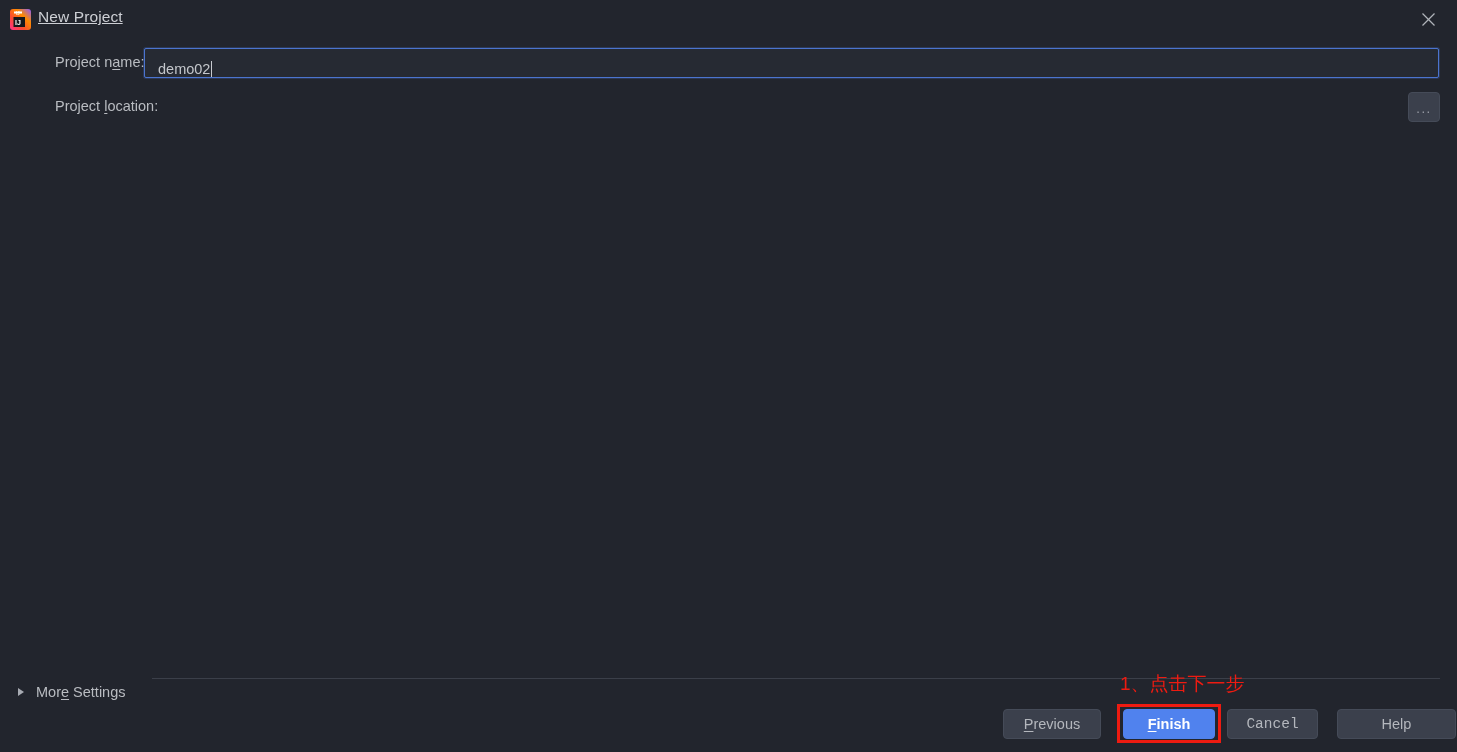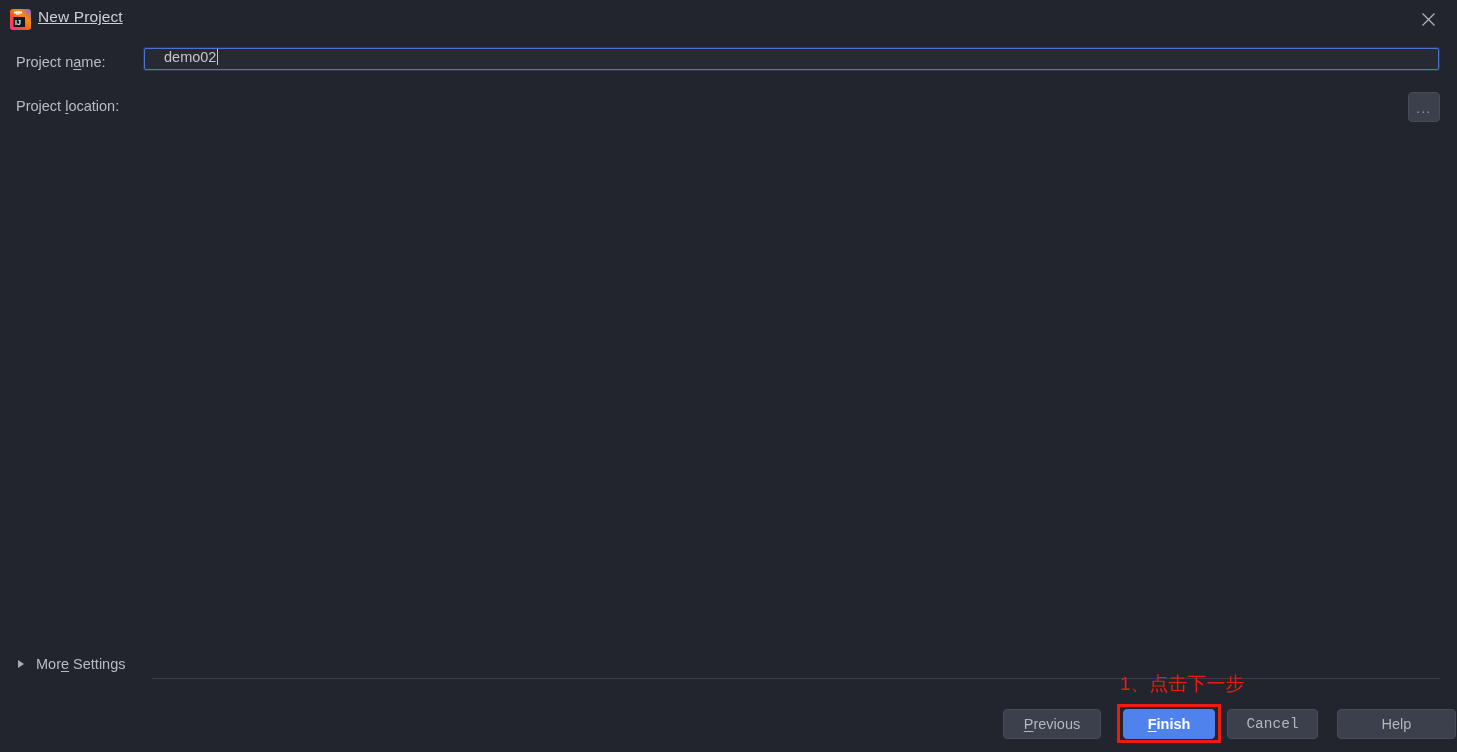--- a/index.html
+++ b/index.html
@@ -54,38 +54,39 @@
     cursor: pointer;
   }
   .close-btn svg { display: block; }
 
   
   .label {
     position: absolute;
     font-size: 14.5px;
     color: #b9bcc1;
     white-space: nowrap;
+    margin-left: 39px;
   }
   .label u { text-decoration: underline; text-underline-offset: 2px; }
 
   .lbl-name     { left: 16px; top: 54px; }
   .lbl-location { left: 16px; top: 98px; }
 
   .field {
     position: absolute;
     box-sizing: border-box;
-    height: 22px;
+    height: 30px;
     background: #2b2e37;
     border: 1px solid #3a3e48;
     border-radius: 2px;
     font-size: 14.5px;
     color: #c3c6cb;
     display: flex;
-    align-items: flex-start;
-    padding: 0 19px;
+    align-items: flex-end;
+    padding: 0 13px;
     white-space: nowrap;
     overflow: hidden;
   }
   .field-name {
     left: 144px; top: 48px;
     width: 1295px;
     background: #262a33;
     border: 1px solid #4b74cf;
     box-shadow: 0 0 0 1px rgba(75,116,207,.25);
   }
@@ -117,21 +118,21 @@
     font-size: 13px;
     color: #9a9ea7;
     letter-spacing: 1.5px;
     line-height: 6px;
     margin-top: 4px;
   }
 
   
   .more-settings {
     position: absolute;
-    left: 18px; top: 656px;
+    left: 18px; top: 684px;
     display: flex;
     align-items: center;
     cursor: pointer;
     text-align: center;
   }
   .tri {
     width: 0; height: 0;
     border-left: 6px solid #a7abb2;
     border-top: 4.5px solid transparent;
     border-bottom: 4.5px solid transparent;

